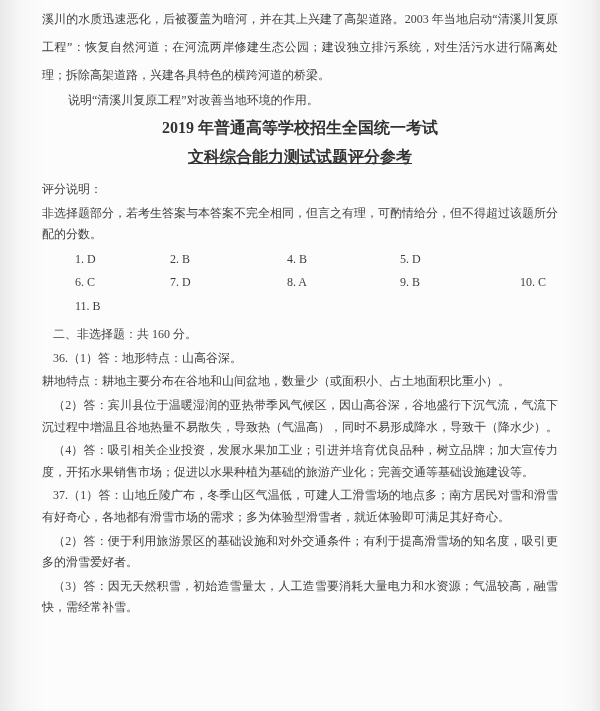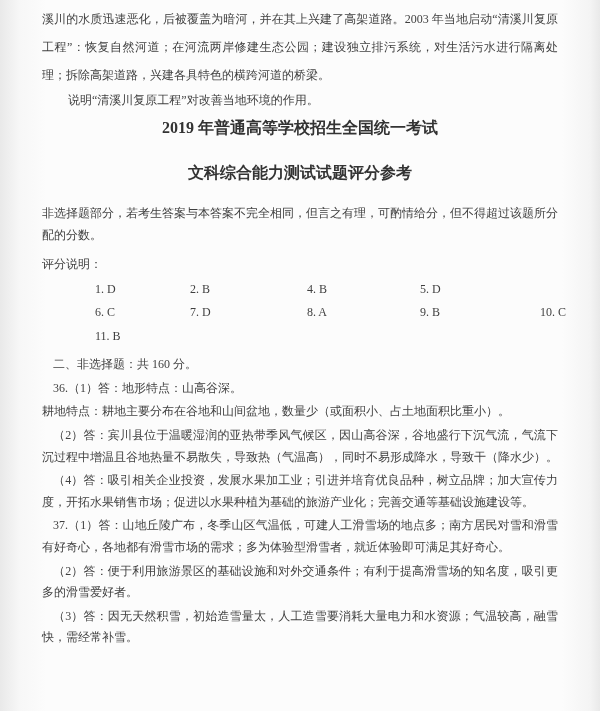--- a/index.html
+++ b/index.html
@@ -33,56 +33,56 @@
     margin: 0;
   }
   .title {
     font-size: 16px;
     font-weight: bold;
     text-align: center;
     line-height: 29px;
     margin: 2px 0 0 0;
     color: var(--title-color, #333333);
   }
-  .subtitle { margin: 16px; }
+  .subtitle { margin: 0; text-decoration: underline; }
 
   .para {
     font-size: 12px;
     line-height: 21.6px;
     text-align: justify;
     margin: 0 0 2px 0;
   }
   .indent1 { text-indent: 11px; }
   .mt8 { margin-top: 8px; }
   .mt6 { margin-top: 6px; }
   .mt4 { margin-top: 4px; }
 
   .mc-row {
     display: grid;
     grid-template-columns: 95px 117px 113px 120px auto;
     padding-left: 33px;
     font-size: 12px;
     line-height: 23.5px;
   }
-  .mc-cell { white-space: nowrap; margin-left: 20px; }
+  .mc-cell { white-space: nowrap; }
 </style>
 </head>
 <body>
 
 <div class="page">
 
   <p class="intro">溪川的水质迅速恶化，后被覆盖为暗河，并在其上兴建了高架道路。2003 年当地启动“清溪川复原工程”：恢复自然河道；在河流两岸修建生态公园；建设独立排污系统，对生活污水进行隔离处理；拆除高架道路，兴建各具特色的横跨河道的桥梁。</p>
 
   <p class="prompt">说明“清溪川复原工程”对改善当地环境的作用。</p>
 
   <h1 class="title">2019 年普通高等学校招生全国统一考试</h1>
   <h2 class="title subtitle">文科综合能力测试试题评分参考</h2>
 
+  <p class="para mt8">评分说明：</p>
   <p class="para">非选择题部分，若考生答案与本答案不完全相同，但言之有理，可酌情给分，但不得超过该题所分配的分数。</p>
-  <p class="para mt8">评分说明：</p>
 
 
   <div>
     <div class="mc-row">
       <span class="mc-cell">1. D</span>
       <span class="mc-cell">2. B</span>
       <span class="mc-cell">4. B</span>
       <span class="mc-cell">5. D</span>
     </div>
     <div class="mc-row">

